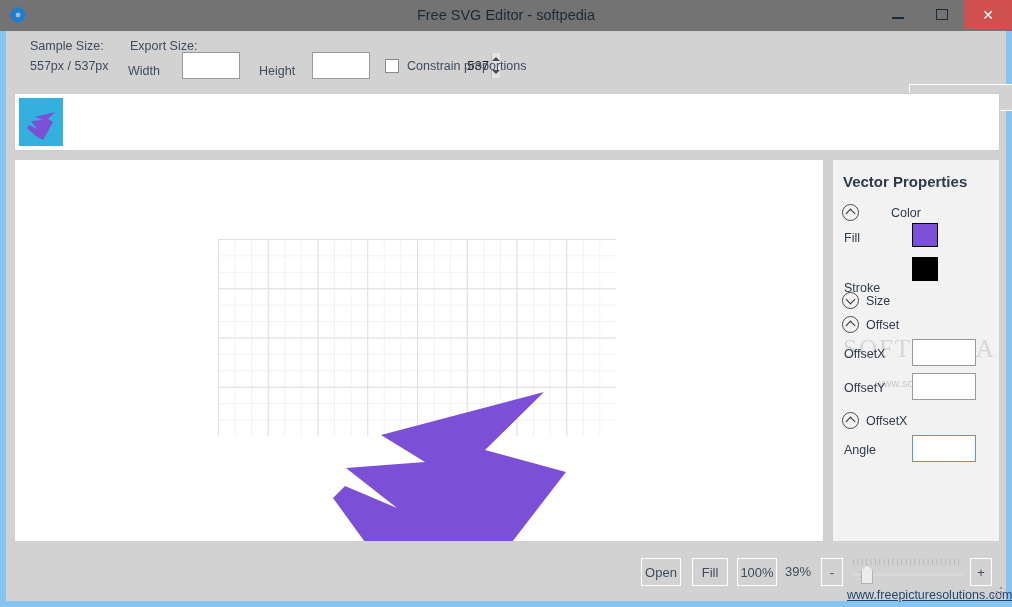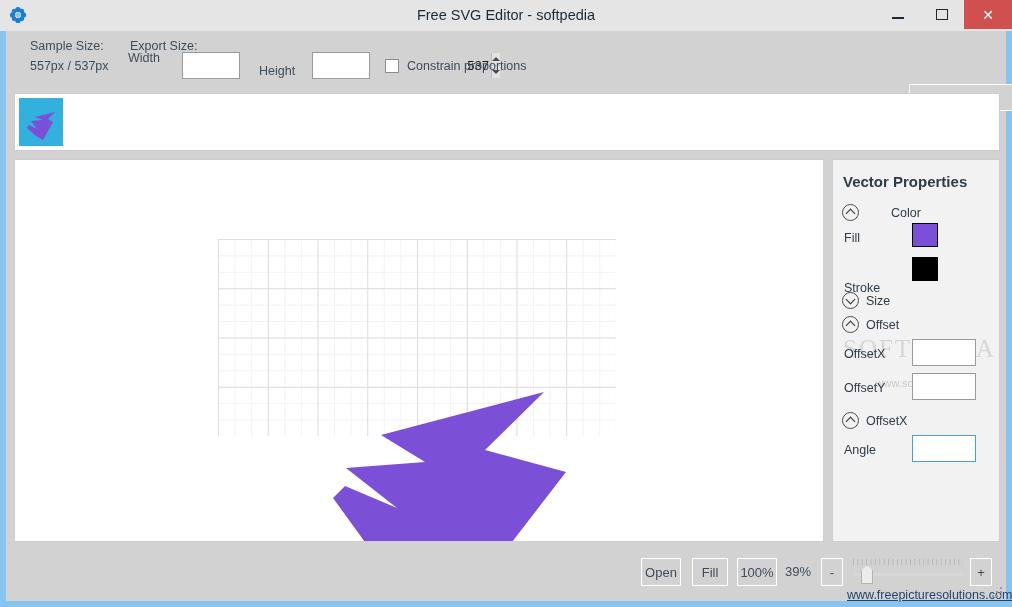--- a/index.html
+++ b/index.html
@@ -19,21 +19,21 @@
     background: #87c4f0;      
     padding: 0;
   }
 
   
   .titlebar {
     position: absolute;
     left: 0; top: 0;
     width: 1012px;
     height: 31px;
-    background: #e5e5e5;
+    background: #737373;
   }
   .title-icon {
     position: absolute;
     left: 9px; top: 6px;
     width: 18px; height: 18px;
   }
   .title-text {
     position: absolute;
     left: 0; top: 0;
     width: 1012px;
@@ -93,21 +93,21 @@
   }
   .lbl {
     position: absolute;
     font-size: 12.5px;
     color: #3d4c5c;
     white-space: nowrap;
   }
   #sample-size-label { left: 8px; top: 8px; }
   #sample-size-value { left: 8px; top: 28px; }
   #export-size-label { left: 108px; top: 8px; }
-  #width-label  { left: 106px; top: 20px; text-align: right; }
+  #width-label  { left: 106px; top: 33px; text-align: right; }
   #height-label { left: 237px; top: 33px; }
 
   .spin {
     position: absolute;
     height: 27px;
     border: 1px solid #9a9a9a;
     background: #ffffff;
     display: flex;
     align-items: stretch;
   }

